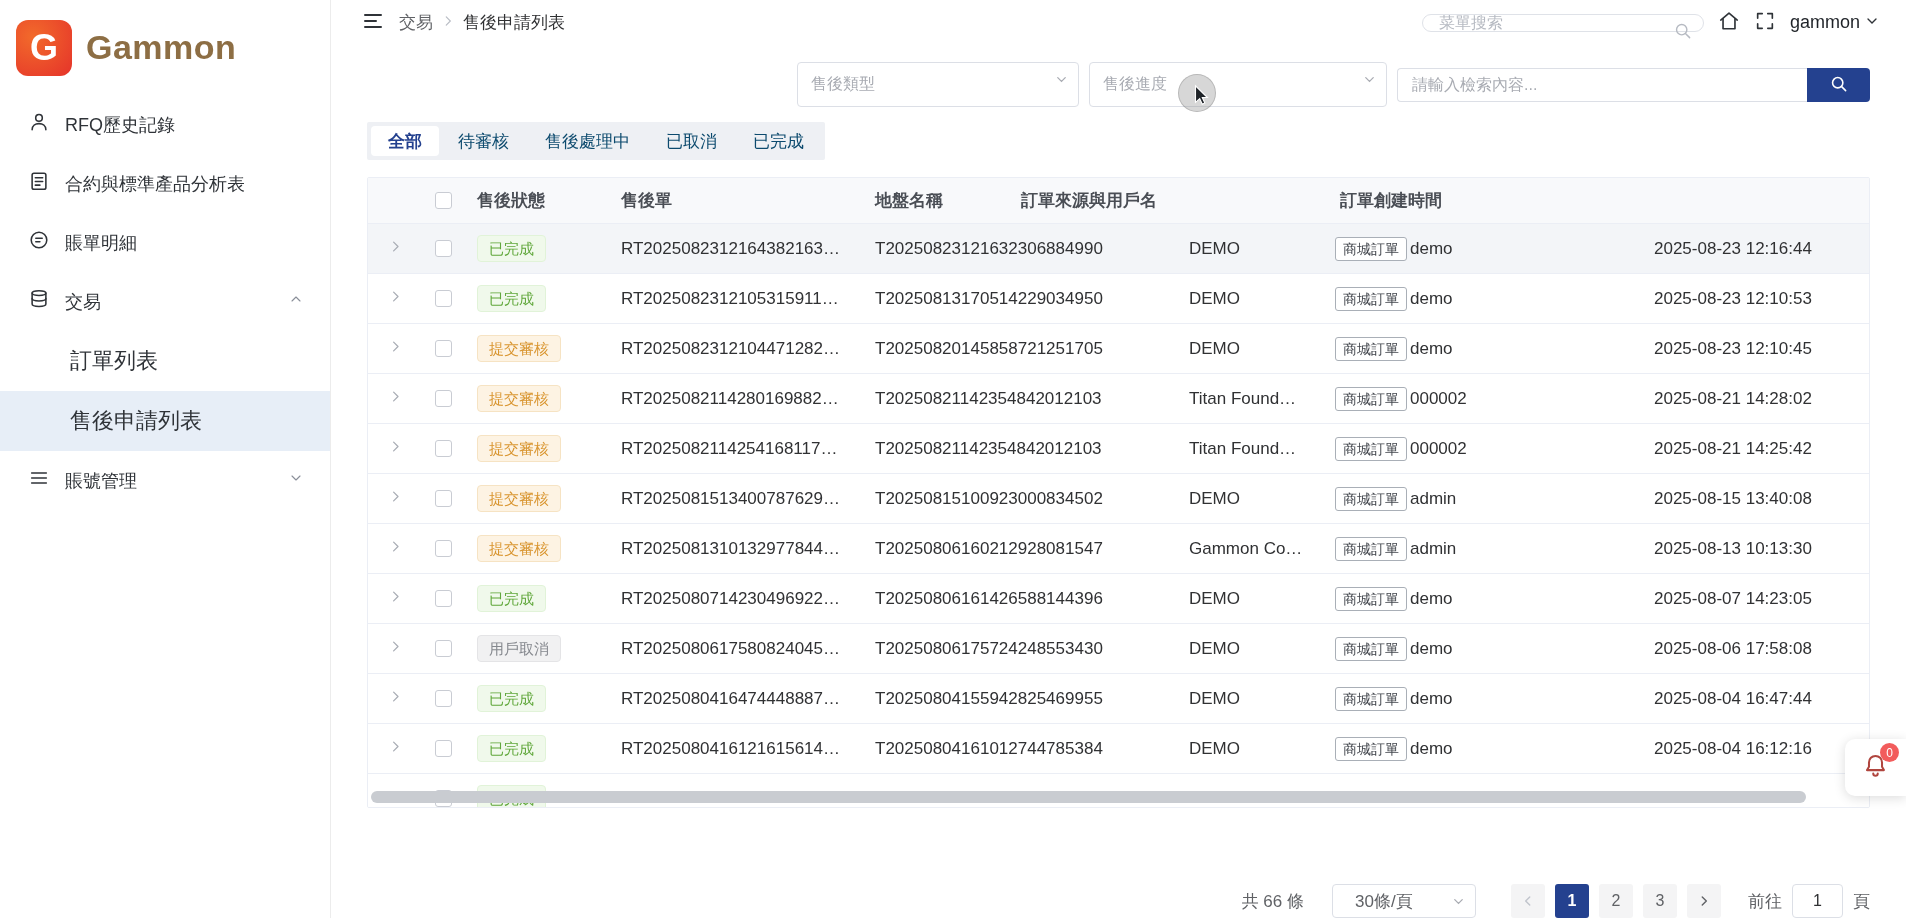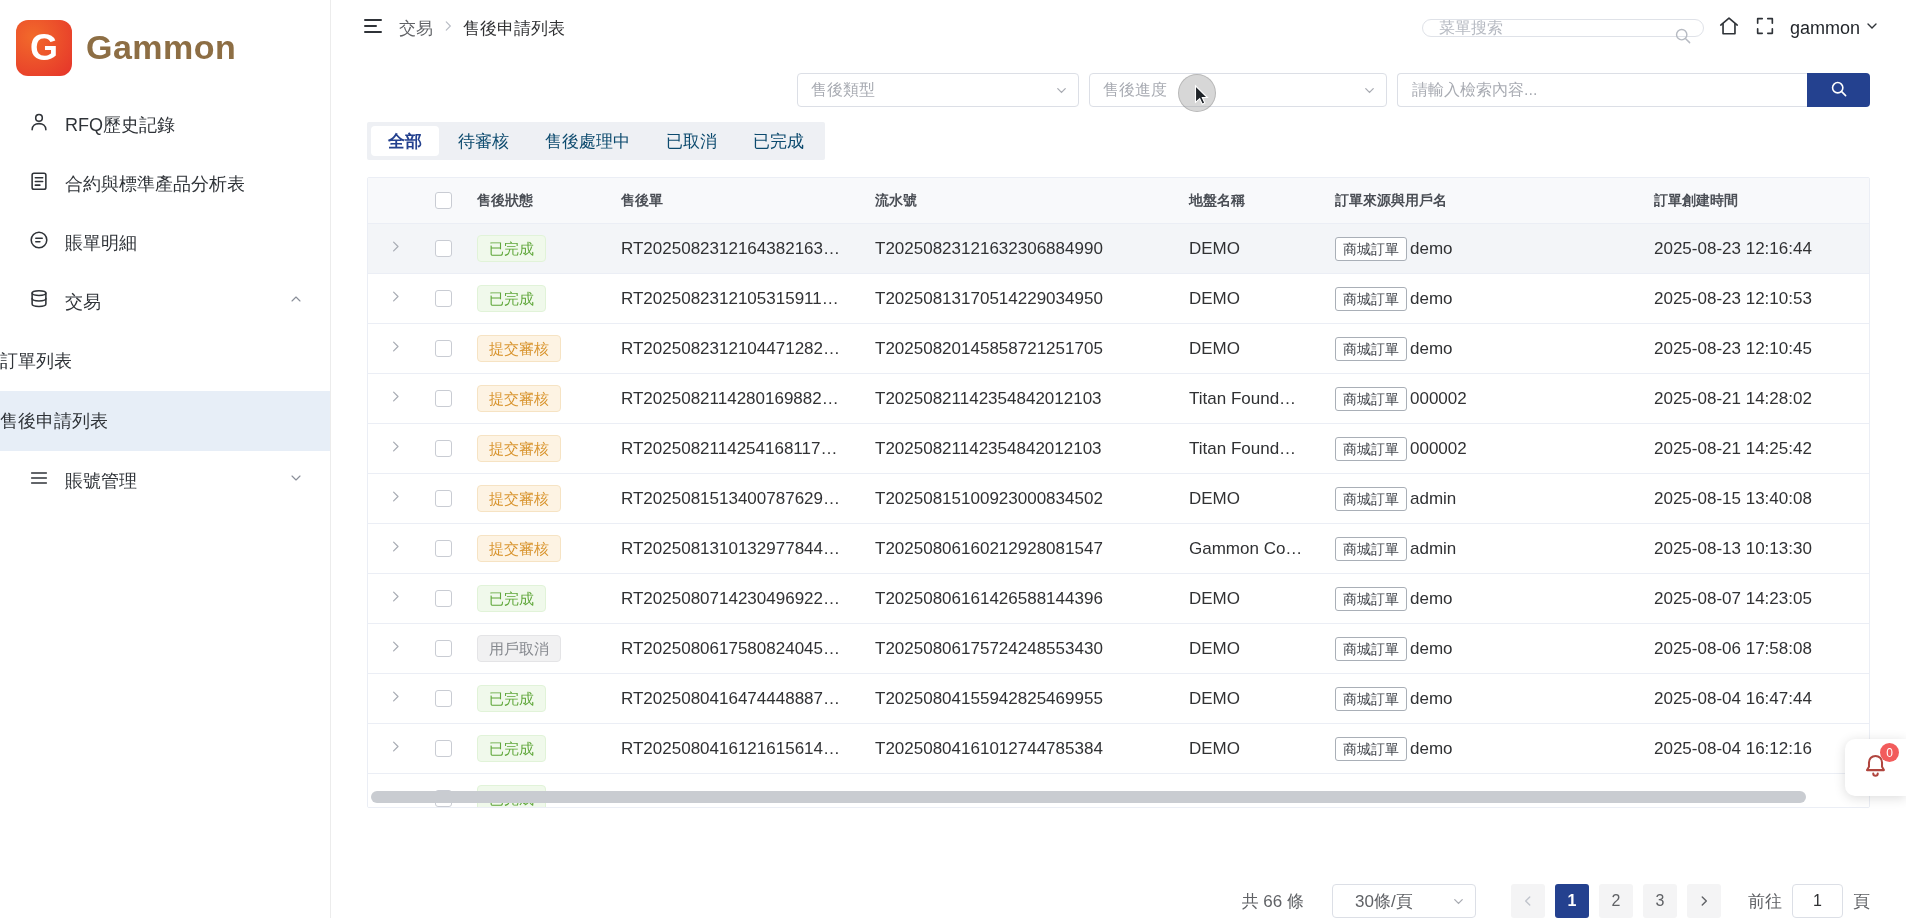--- a/index.html
+++ b/index.html
@@ -11,21 +11,21 @@
   .sidebar { width:331px; flex-shrink:0; background:#fff; border-right:1px solid #ececec; }
   .logo-row { display:flex; align-items:center; gap:14px; height:95px; padding-left:16px; }
   .logo-mark { width:56px; height:56px; border-radius:12px; background:radial-gradient(circle at 30% 30%, #f26a2b, #e5332a);
     color:#fff; display:flex; align-items:center; justify-content:center; font-weight:bold; font-size:36px; }
   .logo-text { font-size:34px; font-weight:bold; color:#8d6e44; letter-spacing:.5px; }
   .nav { padding-top:0; }
   .nav-item { display:flex; align-items:center; gap:15px; height:59px; padding:0 26px 0 28px; font-size:18px; color:#2f3338; cursor:pointer; }
   .nav-item svg { width:22px; height:22px; stroke:#2f3338; fill:none; stroke-width:1.7; stroke-linecap:round; stroke-linejoin:round; flex-shrink:0; }
   .nav-chevron { margin-left:auto; }
   .nav-chevron svg { width:16px; height:16px; stroke:#8a8f99; }
-  .sub-item { display:flex; align-items:center; height:60px; font-size:18px; color:#2f3338; cursor:pointer;text-align:right; }
+  .sub-item { display:flex; align-items:center; height:60px; padding-left:70px; font-size:22px; color:#2f3338; cursor:pointer;text-align:right; }
   .sub-item.active { background:#e7eef7; }
 
   
   .main { flex:1; display:flex; flex-direction:column; min-width:0; }
   .topbar { height:56px; display:flex; align-items:center; padding:0 26px 0 30px; gap:14px; }
   .topbar .hamburger svg { width:24px; height:24px; stroke:#2f3338; fill:none; stroke-width:2; stroke-linecap:round; }
   .breadcrumb { display:flex; align-items:center; gap:8px; font-size:17px; }
   .crumb-parent { color:#606266; }
   .crumb-sep svg { width:14px; height:14px; stroke:#b8bcc4; fill:none; stroke-width:2; stroke-linecap:round; }
   .crumb-current { color:#303133; }
@@ -36,42 +36,42 @@
   .menu-search .mag { position:absolute; right:12px; top:7px; }
   .mag svg { width:19px; height:19px; stroke:#b6bac2; fill:none; stroke-width:1.8; stroke-linecap:round; }
   .top-icon svg { width:22px; height:22px; stroke:#2f3338; fill:none; stroke-width:1.8; stroke-linecap:round; stroke-linejoin:round; }
   .user-box { display:flex; align-items:center; gap:4px; cursor:pointer; }
   .user-name { font-size:18px; color:#1f2328; }
   .user-box svg { width:16px; height:16px; stroke:#2f3338; fill:none; stroke-width:2; stroke-linecap:round; }
 
   
   .content { flex:1; padding:0 36px; position:relative; }
   .filter-row { display:flex; justify-content:flex-end; align-items:center; margin-top:17px; }
-  .select { position:relative; height:34px; border:1px solid #dcdfe6; border-radius:4px; background:#fff;
+  .select { position:relative; height:45px; border:1px solid #dcdfe6; border-radius:4px; background:#fff;
     display:flex; align-items:center; padding:0 30px 0 13px; cursor:pointer; }
   .select .ph { font-size:16px; color:#a8abb2; }
   .select .dd { position:absolute; right:9px; top:9px; }
   .dd svg { width:15px; height:15px; stroke:#a8abb2; fill:none; stroke-width:2; stroke-linecap:round; }
   .sel-type { width:282px; margin-right:10px; }
   .sel-progress { width:298px; margin-right:10px; }
   .kw-input { width:410px; height:34px; border:1px solid #dcdfe6; border-right:none; border-radius:4px 0 0 4px;
     padding:0 14px; font-size:16px; color:#303133; outline:none; font-family:inherit; }
   .kw-input::placeholder { color:#a8abb2; }
   .search-btn { width:63px; height:34px; border:none; border-radius:0 4px 4px 0; background:#24418f;
     display:flex; align-items:center; justify-content:center; cursor:pointer; }
   .search-btn svg { width:19px; height:19px; stroke:#fff; fill:none; stroke-width:2; stroke-linecap:round; }
 
   .tabs { display:inline-flex; align-items:center; background:#eef0f4; border-radius:2px; padding:4px; gap:2px; margin-top:15px; }
   .tab { height:30px; display:flex; align-items:center; padding:0 17px; font-size:17px; color:#0c4a6e; border-radius:4px; cursor:pointer; white-space:nowrap; }
   .tab.active { background:#fff; color:#24418f; font-weight:bold; }
 
   
   .table-wrap { position:relative; margin-top:17px; height:631px; border:1px solid #ebeef5; border-radius:2px; overflow:hidden; background:#fff; }
   .thead { display:flex; align-items:center; height:46px; background:#f8f9fb; border-bottom:1px solid #ebeef5;
-    font-size:14px; font-weight:bold; color:#4a4e55; }
+    font-size:17px; font-weight:bold; color:#4a4e55; }
   .trow { display:flex; align-items:center; height:50px; border-bottom:1px solid #ebeef5; font-size:17px; color:#303133; background:#fff; cursor:pointer; }
   .trow.hover { background:#f3f5f8; }
   .cell { padding:0 12px; white-space:nowrap; overflow:hidden; text-overflow:ellipsis; flex-shrink:0; }
   .c-expand { width:55px; display:flex; justify-content:center; }
   .c-check  { width:42px; display:flex; align-items:center; }
   .c-status { width:144px; }
   .c-order  { width:254px; }
   .c-serial { width:314px; }
   .c-site   { width:146px; }
   .c-source { width:319px; display:flex; align-items:center; }
@@ -255,21 +255,20 @@
 
       
       <div class="table-wrap">
         <div class="thead">
           <span class="cell c-expand"></span>
           <span class="cell c-check">
               <span class="checkbox"></span>
             </span>
           <span class="cell c-status">售後狀態</span>
           <span class="cell c-order">售後單</span>
-          <span class="cell c-serial">流水號</span>
           <span class="cell c-site">地盤名稱</span>
           <span class="cell c-source">訂單來源與用戶名</span>
           <span class="cell c-time">訂單創建時間</span>
         </div>
         <div class="tbody">
   <div class="trow hover">
     <span class="cell c-expand">
                 <span class="chev-r"><svg viewBox="0 0 24 24">
                     <path d="M9 5 l7 7 -7 7"></path>
                   </svg></span>

